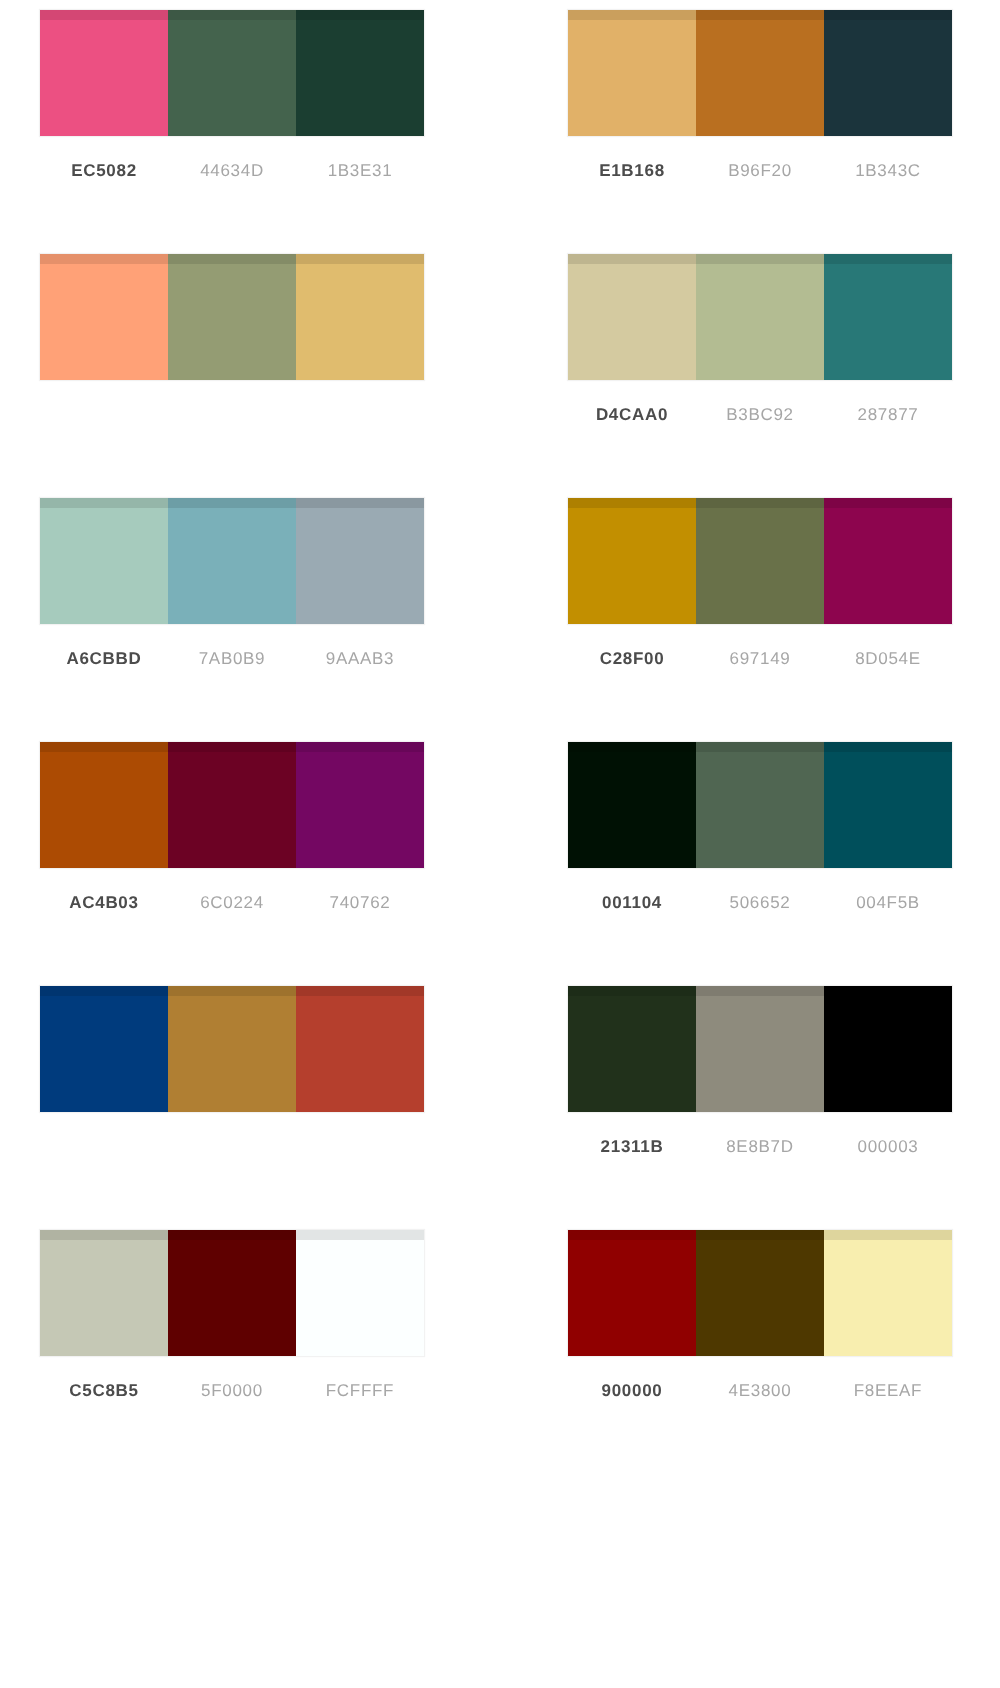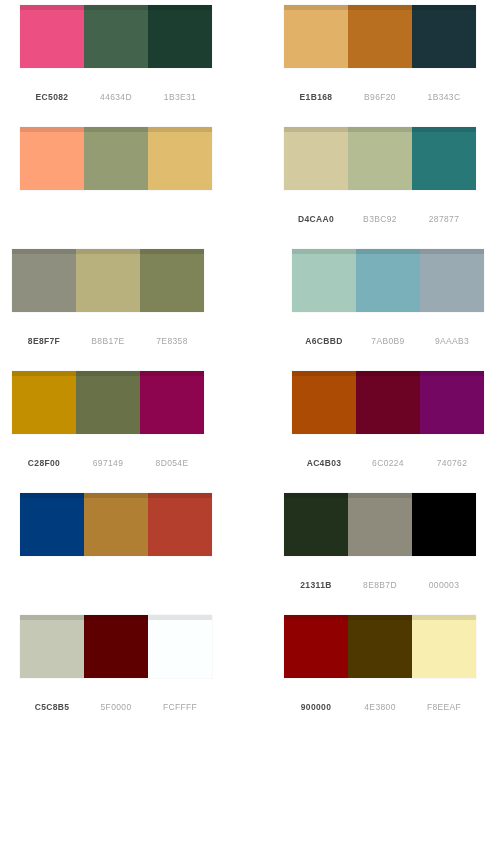--- a/index.html
+++ b/index.html
@@ -57,21 +57,21 @@
     top: 0;
     right: 0;
     height: 5px;
     background: rgba(0, 0, 0, 0.10);
     pointer-events: none;
   }
 
   .label-row {
     width: 192px;
     display: flex;
-    margin-top: 24px;
+    margin-top: 12px;
   }
   .hex-label {
     flex: 1 1 0;
     text-align: center;
     font-size: 8.5px;
     letter-spacing: 0.35px;
     line-height: 10px;
     color: #a6a6a6;
     white-space: nowrap;
     font-family: "Liberation Sans", sans-serif;
@@ -121,32 +121,20 @@
         <div class="swatch" style="background: rgb(212, 202, 160);"></div>
         <div class="swatch" style="background: rgb(179, 188, 146);"></div>
         <div class="swatch" style="background: rgb(40, 120, 119);"></div>
       </div>
       <div class="label-row">
         <div class="hex-label primary">D4CAA0</div>
         <div class="hex-label">B3BC92</div>
         <div class="hex-label">287877</div>
       </div>
     </div>
-    <div class="palette-card col-right">
-      <div class="swatch-strip">
-        <div class="swatch" style="background: rgb(142, 143, 127);"></div>
-        <div class="swatch" style="background: rgb(184, 177, 126);"></div>
-        <div class="swatch" style="background: rgb(126, 131, 88);"></div>
-      </div>
-      <div class="label-row">
-        <div class="hex-label primary">8E8F7F</div>
-        <div class="hex-label">B8B17E</div>
-        <div class="hex-label">7E8358</div>
-      </div>
-    </div>
     <div class="palette-card col-left">
       <div class="swatch-strip">
         <div class="swatch" style="background: rgb(166, 203, 189);"></div>
         <div class="swatch" style="background: rgb(122, 176, 185);"></div>
         <div class="swatch" style="background: rgb(154, 170, 179);"></div>
       </div>
       <div class="label-row">
         <div class="hex-label primary">A6CBBD</div>
         <div class="hex-label">7AB0B9</div>
         <div class="hex-label">9AAAB3</div>
@@ -169,20 +157,32 @@
         <div class="swatch" style="background: rgb(172, 75, 3);"></div>
         <div class="swatch" style="background: rgb(108, 2, 36);"></div>
         <div class="swatch" style="background: rgb(116, 7, 98);"></div>
       </div>
       <div class="label-row">
         <div class="hex-label primary">AC4B03</div>
         <div class="hex-label">6C0224</div>
         <div class="hex-label">740762</div>
       </div>
     </div>
+    <div class="palette-card col-right">
+      <div class="swatch-strip">
+        <div class="swatch" style="background: rgb(0, 17, 4);"></div>
+        <div class="swatch" style="background: rgb(80, 102, 82);"></div>
+        <div class="swatch" style="background: rgb(0, 79, 91);"></div>
+      </div>
+      <div class="label-row">
+        <div class="hex-label primary">001104</div>
+        <div class="hex-label">506652</div>
+        <div class="hex-label">004F5B</div>
+      </div>
+    </div>
     <div class="palette-card col-left">
       <div class="swatch-strip">
         <div class="swatch" style="background: rgb(0, 59, 125);"></div>
         <div class="swatch" style="background: rgb(176, 127, 51);"></div>
         <div class="swatch" style="background: rgb(181, 63, 45);"></div>
       </div>
     </div>
     <div class="palette-card col-right">
       <div class="swatch-strip">
         <div class="swatch" style="background: rgb(33, 49, 27);"></div>

